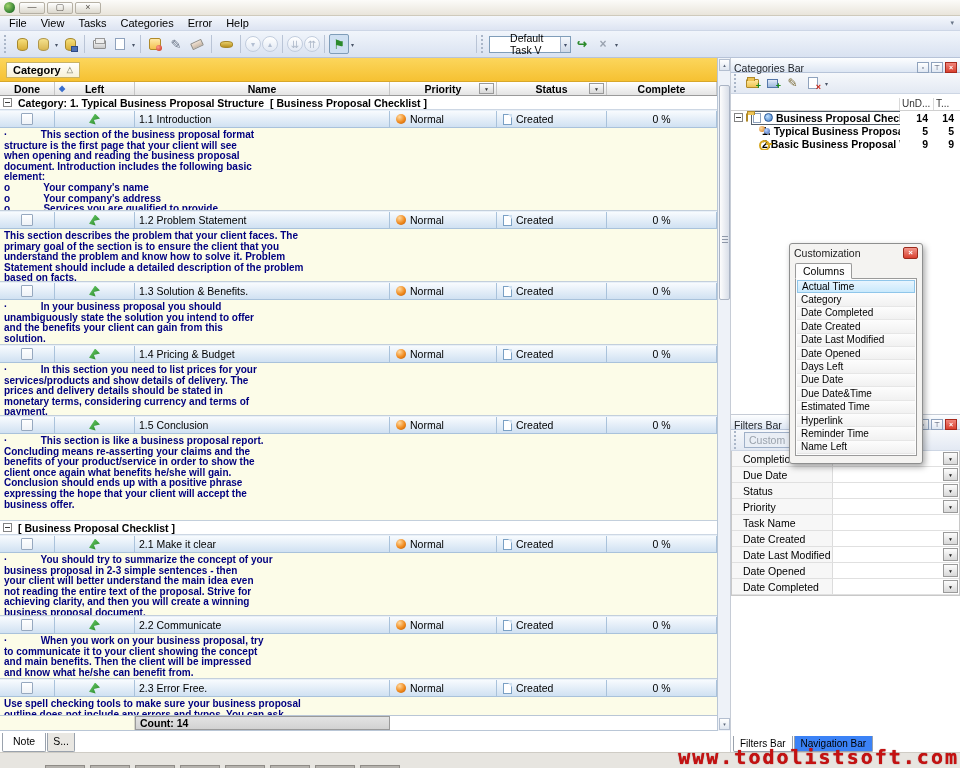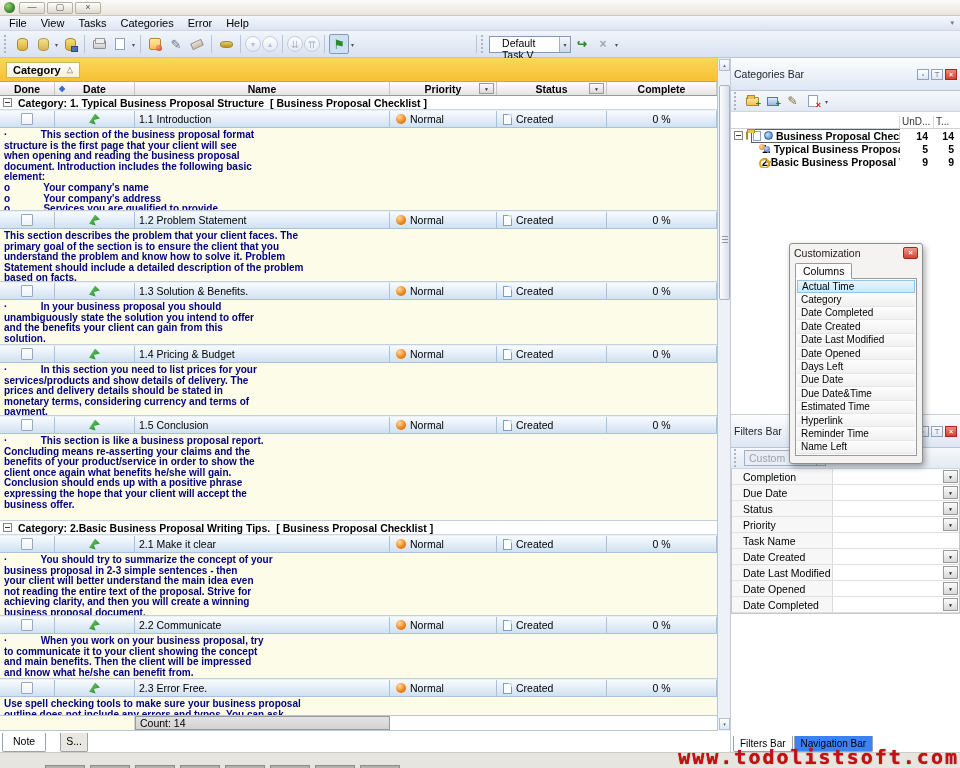--- a/index.html
+++ b/index.html
@@ -29,21 +29,21 @@
 .pv{width:10px;height:12px;background:#fff;border:1px solid #8fa2bd}
 .ntask{width:12px;height:12px;background:linear-gradient(#ffe9a8,#f2c14e);border:1px solid #b08a2a;border-radius:2px}
 .ndot{position:absolute;right:3px;bottom:3px;width:6px;height:6px;border-radius:50%;background:radial-gradient(circle at 35% 35%,#ff9d8a,#c62815)}
 .gly{font-size:13px;color:#6b7687}
 .gly.dis{color:#aeb9c9}
 .roundb{width:16px;height:16px;border-radius:50%;border:1px solid #c2cdde;background:linear-gradient(#ffffff,#e2e9f4);
   display:flex;align-items:center;justify-content:center;font-size:8px;color:#b3bfd2}
 .pressed{border:1px solid #7f9db9;background:#cfe0f2;border-radius:2px;width:20px;height:20px}
 .flagg{font-size:13px;color:#2b8a2b}
 .caret{font-size:6px;color:#4a5568;margin:0 1px}
-.combo{width:82px;height:17px;border:1px solid #7f9db9;background:#fff;display:flex;font-size:10.5px;padding-left:12px}
+.combo{width:82px;height:17px;border:1px solid #7f9db9;background:#fff;display:flex;align-items:center;font-size:10.5px;padding-left:20px}
 .combo .cd{margin-left:auto;width:13px;height:15px;background:linear-gradient(#f5f8fc,#cfd9e8);border-left:1px solid #9fb0c8;
   display:flex;align-items:center;justify-content:center;font-size:6px;color:#44506a}
 .xgray{font-size:12px;color:#9aa3b0;font-weight:bold}
 .goarrow{font-size:12px;color:#2b8a2b;font-weight:bold}
 
 .main{position:absolute;top:58px;left:0;width:960px;height:710px;background:#fff}
 .grid{position:absolute;left:0;top:0;width:730px;height:673px;background:#fff;border-bottom:1px solid #b9c6d6}
 .gridrows{width:717px}
 
 .band{height:24px;background:linear-gradient(#fcd65c,#f6c132);display:flex;align-items:center;padding-left:6px;border-bottom:1px solid #d8a72a}
@@ -72,42 +72,42 @@
 .pagei{width:9px;height:11px;background:#fff;border:1px solid #7aa0c4;margin:0 4px 0 6px;position:relative;flex:0 0 auto}
 .pagei:before{content:"";position:absolute;right:-1px;top:-1px;border-style:solid;border-width:0 4px 4px 0;border-color:transparent #cfe0f0 transparent transparent}
 .tval{font-size:10.5px}
 
 .desc{background:#fcfce8;border-bottom:1px solid #c3cfdc;color:#000080;font-weight:bold;font-size:10px;
   line-height:10.6px;white-space:pre;overflow:hidden;padding:2px 0 0 4px}
 .h83{height:83px}.h53{height:53px}.h45{height:45px}.h87{height:87px}.h63{height:63px}.h18c{height:18px;border-bottom:none}
 
 .gfoot{height:15px;display:flex;background:#fff;border-top:1px solid #b9c6d6}
 .gf-l{width:135px;background:#fcfce8;border-right:1px solid #d8d8c8}
-.gf-box{width:255px;background:linear-gradient(#e3e3e3,#d2d2d2);border:1px solid #9a9a9a;font-weight:normal;font-size:10.5px;
+.gf-box{width:255px;background:linear-gradient(#e3e3e3,#d2d2d2);border:1px solid #9a9a9a;font-weight:bold;font-size:10.5px;
   display:flex;align-items:center;padding-left:4px}
 
 .vscroll{position:absolute;left:717px;top:0;width:13px;height:673px;background:#eef2f8;border-left:1px solid #b9c6d6}
 .sarr{position:absolute;left:1px;width:11px;height:12px;border:1px solid #b4bfd0;background:linear-gradient(#ffffff,#dfe6f0);
   display:flex;align-items:center;justify-content:center;font-size:5px;color:#5a6активе578}
 .sarr{color:#5a6578}
 .sthumb{position:absolute;left:1px;top:27px;width:11px;height:215px;border:1px solid #aab4c4;border-radius:2px;
   background:linear-gradient(90deg,#fdfdfd,#d8dee8)}
 .sgrip{position:absolute;left:2px;top:150px;width:6px;height:8px;
   background:repeating-linear-gradient(#8d97a8 0 1px,transparent 1px 3px)}
 
-.ltabs{position:absolute;left:2px;top:675px;height:19px;display:flex;gap:14px}
+.ltabs{position:absolute;left:2px;top:675px;height:19px;display:flex;gap:1px}
 .ltab{border:1px solid #9aa2ad;border-top:none;background:#fff;padding:2px 10px;font-size:10.5px;border-radius:0 0 2px 2px}
 .ltab.sm{background:#e9e7e2;padding:2px 5px}
 .bstrip{position:absolute;left:0;top:694px;width:960px;height:16px;background:#e7e5e0;border-top:1px solid #cfccc5}
 .bboxes{position:absolute;left:45px;top:12px;display:flex;gap:5px}
 .bbox{width:40px;height:6px;background:#b5b2ad;border:1px solid #8f8c87}
 
 .rpanel{position:absolute;left:730px;top:0;width:230px;height:694px;background:#fff;border-left:1px solid #c6ccd6}
 .ptitle{height:15px;background:linear-gradient(#fdfeff,#dde6f3);border-bottom:1px solid #b7c4d9;
-  display:flex;align-items:center;padding:16px 3px;font-size:10.5px;color:#22262c}
+  display:flex;align-items:flex-start;padding:4px 3px;font-size:10.5px;color:#22262c}
 .pbtns{margin-left:auto;display:flex;gap:2px}
 .pb{width:12px;height:11px;border:1px solid #8fa2bd;background:linear-gradient(#fff,#dfe7f2);font-size:7px;line-height:9px;
   text-align:center;color:#44506a}
 .pb.close{background:linear-gradient(#f0867c,#d9402f);border-color:#a8291c;color:#fff;font-weight:bold}
 .ptool{height:21px;background:linear-gradient(#f6f8fb,#e3e9f3);border-bottom:1px solid #cdd6e4;display:flex;align-items:center;padding:0 3px;gap:3px}
 .mini{width:17px;height:16px;display:flex;align-items:center;justify-content:center;position:relative}
 .folder{width:13px;height:9px;background:linear-gradient(#ffe9a0,#eec353);border:1px solid #b08a2a;border-radius:1px;position:relative}
 .folder:before{content:"";position:absolute;top:-3px;left:0;width:6px;height:3px;background:#eec353;border:1px solid #b08a2a;border-bottom:none}
 .plus{position:absolute;right:0;bottom:1px;color:#1c8a1c;font-size:9px;font-weight:bold;line-height:7px}
 .bluebox{width:11px;height:9px;border:1px solid #5577aa;background:linear-gradient(#dfe9f8,#9db8dd)}
@@ -261,21 +261,21 @@
         <div class="chip">
           <span>Category</span>
           <span class="sortgl">△</span>
         </div>
       </div>
 
       <div class="chead">
         <div class="hc c-done">Done</div>
         <div class="hc c-info">
           <span class="hdiamond">◆</span>
-          <span>Date</span>
+          <span>Left</span>
         </div>
         <div class="hc c-name">Name</div>
         <div class="hc c-pri">
           <span>Priority</span>
           <span class="hbtn">▼</span>
         </div>
         <div class="hc c-status">
           <span>Status</span>
           <span class="hbtn">▼</span>
         </div>
@@ -407,21 +407,20 @@
       <div class="desc h87">·            This section is like a business proposal report.
 Concluding means re-asserting your claims and the
 benefits of your product/service in order to show the
 client once again what benefits he/she will gain.
 Conclusion should ends up with a positive phrase
 expressing the hope that your client will accept the
 business offer.</div>
 
       <div class="grow">
         <div class="minusbox"></div>
-        <span>Category: 2.Basic Business Proposal Writing Tips.</span>
         <span>[ Business Proposal Checklist ]</span>
       </div>
 
       <div class="trow">
         <div class="tc c-done center">
             <span class="cbx"></span>
           </div>
         <div class="tc c-info center">
             <span class="infoarrow"></span>
           </div>

